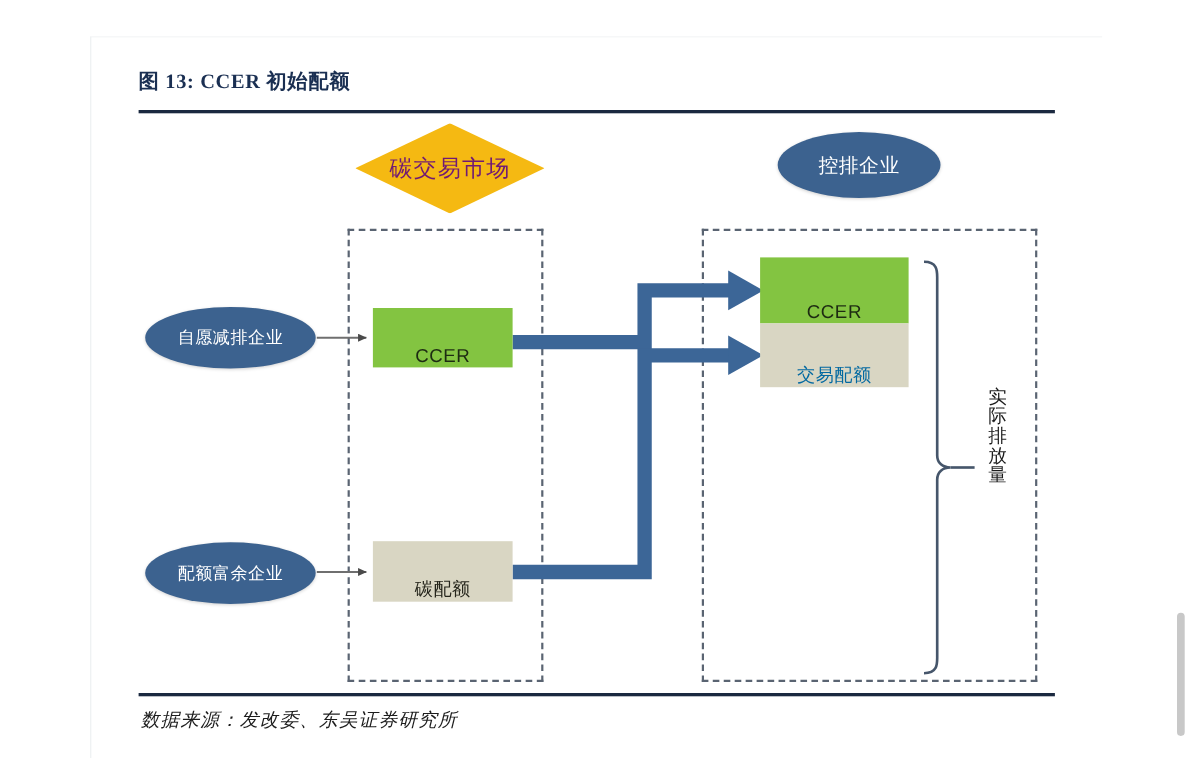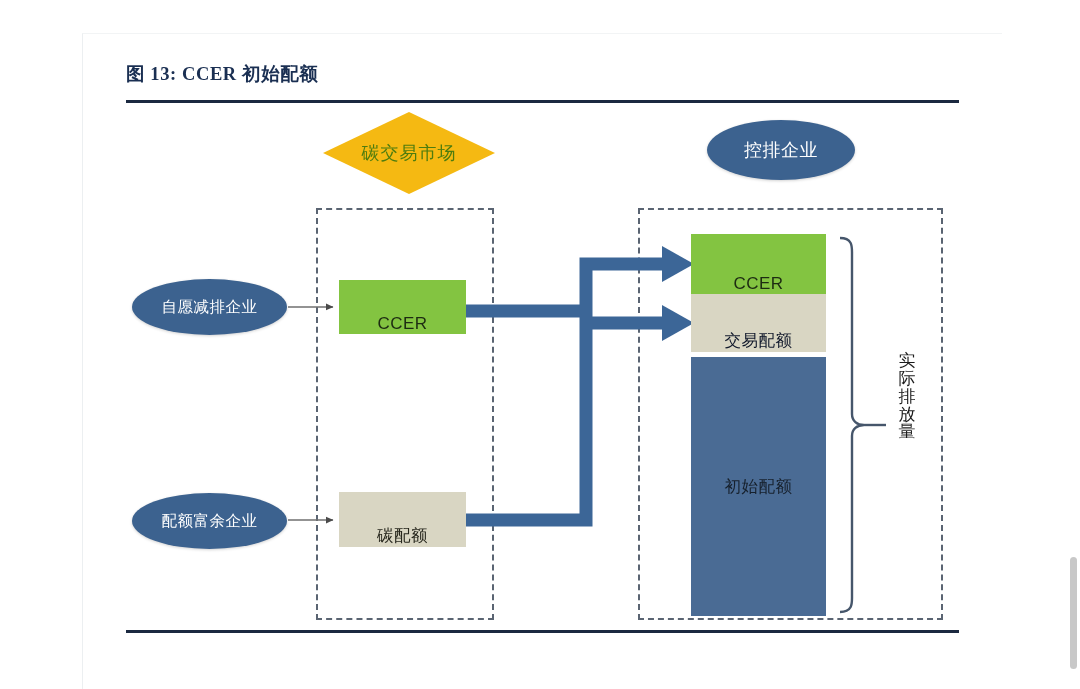--- a/index.html
+++ b/index.html
@@ -81,21 +81,21 @@
     width: 172px; height: 82px;
   }
   .diamond-shape {
     position: absolute; inset: 0;
     background: #f5b912;
     clip-path: polygon(50% 0%, 100% 50%, 50% 100%, 0% 50%);
   }
   .diamond-label {
     position: absolute; inset: 0;
     display: flex; align-items: center; justify-content: center;
-    font-size: 18px; color: #4d7c0f; letter-spacing: 1px;
+    font-size: 21px; color: #701a75; letter-spacing: 1px;
   }
 
   .ellipse {
     position: absolute;
     border-radius: 50%;
     background: #3c628f;
     display: flex; align-items: center; justify-content: center;
     color: #ffffff;
     font-size: 15.5px;
     letter-spacing: 0.5px;
@@ -117,21 +117,21 @@
   #box-quota-left {
     left: 339px; top: 492px; width: 127px; height: 55px;
     background: #d9d6c3; color: #26261c; font-size: 16.5px;
   }
   #box-ccer-right {
     left: 691px; top: 234px; width: 135px; height: 60px;
     background: #83c441; color: #1d2b12; font-size: 17px;
   }
   #box-trade-quota {
     left: 691px; top: 294px; width: 135px; height: 58px;
-    background: #d9d6c3; color: #0f172a; font-size: 16.5px;
+    background: #d9d6c3; color: #0369a1; font-size: 16.5px;
   }
   #box-initial-quota {
     left: 691px; top: 357px; width: 135px; height: 259px;
     background: #4a6b94; color: #16202c; font-size: 16.5px;
     align-items: center;
   }
 
   
   #label-actual-emission {
     position: absolute;
@@ -166,20 +166,21 @@
 <body>
 
 <div id="root">
 
   <div id="card">
 
     <div id="fig-title">图 13: CCER 初始配额</div>
     <div id="title-rule"></div>
 
     <div id="footer-rule"></div>
+    <div id="fig-source">数据来源：发改委、东吴证券研究所</div>
   </div>
 
   <div class="dashed-region" id="region-market"></div>
   <div class="dashed-region" id="region-firm"></div>
 
   <svg id="canvas" viewBox="0 0 1080 689" xmlns="http://www.w3.org/2000/svg">
     <defs>
       <marker id="thin-head" markerWidth="9" markerHeight="9" refX="7.5" refY="3.6" orient="auto" markerUnits="userSpaceOnUse">
         <path d="M0,0 L8,3.6 L0,7.2 z" fill="#4a4a4a"></path>
       </marker>
@@ -241,23 +242,20 @@
   </div>
 
   <div class="rect-box" id="box-ccer-right">
     <span>CCER</span>
   </div>
 
   <div class="rect-box" id="box-trade-quota">
     <span>交易配额</span>
   </div>
 
-  <div class="rect-box" id="box-initial-quota">
-    <span>初始配额</span>
-  </div>
 
   <div id="label-actual-emission">
     <span>实</span>
     <span>际</span>
     <span>排</span>
     <span>放</span>
     <span>量</span>
   </div>
 
   <div id="scrollbar-track">

